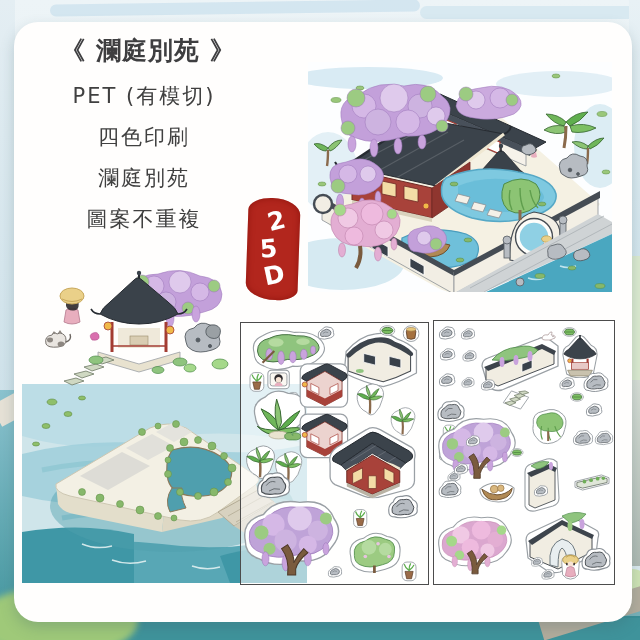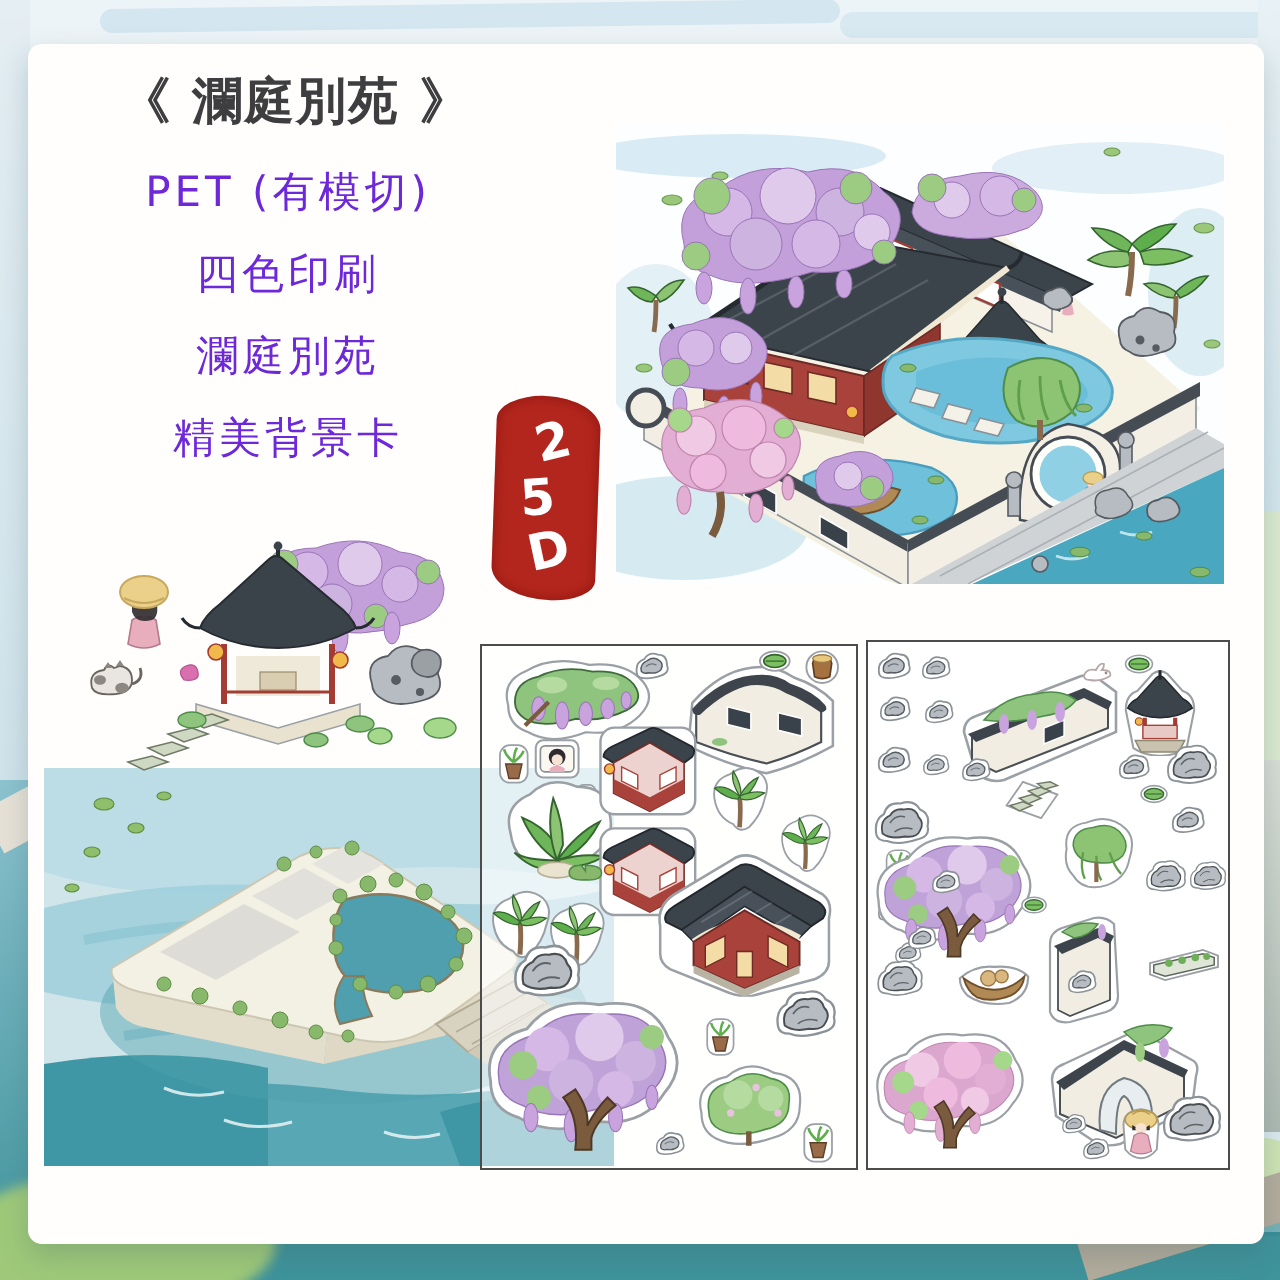--- a/index.html
+++ b/index.html
@@ -16,25 +16,25 @@
   .right1{left:629px;top:0;width:11px;height:262px;background:linear-gradient(180deg,#e8f1f5,#d4e6ee)}
   .right2{left:627px;top:256px;width:13px;height:128px;background:#dcead0}
   .right3{left:627px;top:380px;width:13px;height:186px;background:linear-gradient(180deg,#d8ded6,#aeb9b2)}
   .bot{left:0;top:616px;width:640px;height:24px;background:#3f939b}
   .botgrass{left:-22px;top:586px;width:160px;height:70px;border-radius:50%;background:#9fc979;filter:blur(3px)}
   .botpath{left:538px;top:598px;width:130px;height:24px;background:#b3ac9c;transform:rotate(-17deg)}
   .botgreen{left:556px;top:576px;width:96px;height:38px;border-radius:20px;background:#cfe3b4;transform:rotate(-14deg)}
   .botteal2{left:0;top:602px;width:640px;height:16px;background:#368a92;opacity:.6}
 
   #card{position:absolute;left:14px;top:22px;width:618px;height:600px;background:#fffefd;
-        border-radius:7px;box-shadow:0 6px 14px rgba(60,95,105,.25);z-index:5}
+        border-radius:24px;box-shadow:0 6px 14px rgba(60,95,105,.25);z-index:5}
   .title{position:absolute;left:8px;top:12px;width:252px;text-align:center;
          font-size:25px;font-weight:bold;color:#3e3e40;letter-spacing:1px}
   .features{position:absolute;left:4px;top:60px;width:252px;display:flex;flex-direction:column;gap:13px;text-align:center}
-  .features div{font-size:21px;color:#6d28d9;letter-spacing:2px}
+  .features div{font-size:21px;color:#404040;letter-spacing:2px}
   .seal{position:absolute;left:233px;top:176px;width:52px;height:102px;background:#b2261d;
         border-radius:46% 54% 42% 58% / 12% 16% 10% 16%;transform:rotate(2deg);
         display:flex;flex-direction:column;align-items:center;justify-content:center;gap:1px;color:#fff;
         box-shadow:inset 0 0 6px rgba(120,10,5,.6)}
   .seal span{font-size:25px;font-weight:bold;line-height:1.05;display:block}
   .seal span:nth-child(1){transform:rotate(-16deg) translateX(3px)}
   .seal span:nth-child(2){transform:rotate(-6deg) translateX(-4px)}
   .seal span:nth-child(3){transform:rotate(-14deg) translateX(2px)}
   .art{position:absolute}
   #garden{left:294px;top:40px;width:304px;height:230px}
@@ -292,21 +292,21 @@
 </svg>
 
 <div id="card">
 
   <div class="title">《 瀾庭別苑 》</div>
 
   <div class="features">
     <div>PET (有模切)</div>
     <div>四色印刷</div>
     <div>瀾庭別苑</div>
-    <div>精美背景卡</div>
+    <div>圖案不重複</div>
   </div>
 
   <div class="seal">
     <span>2</span>
     <span>5</span>
     <span>D</span>
   </div>
 
   <svg id="garden" class="art" viewBox="0 0 304 230" xmlns="http://www.w3.org/2000/svg">
     <rect width="304" height="230" fill="#fdfeff"></rect>

